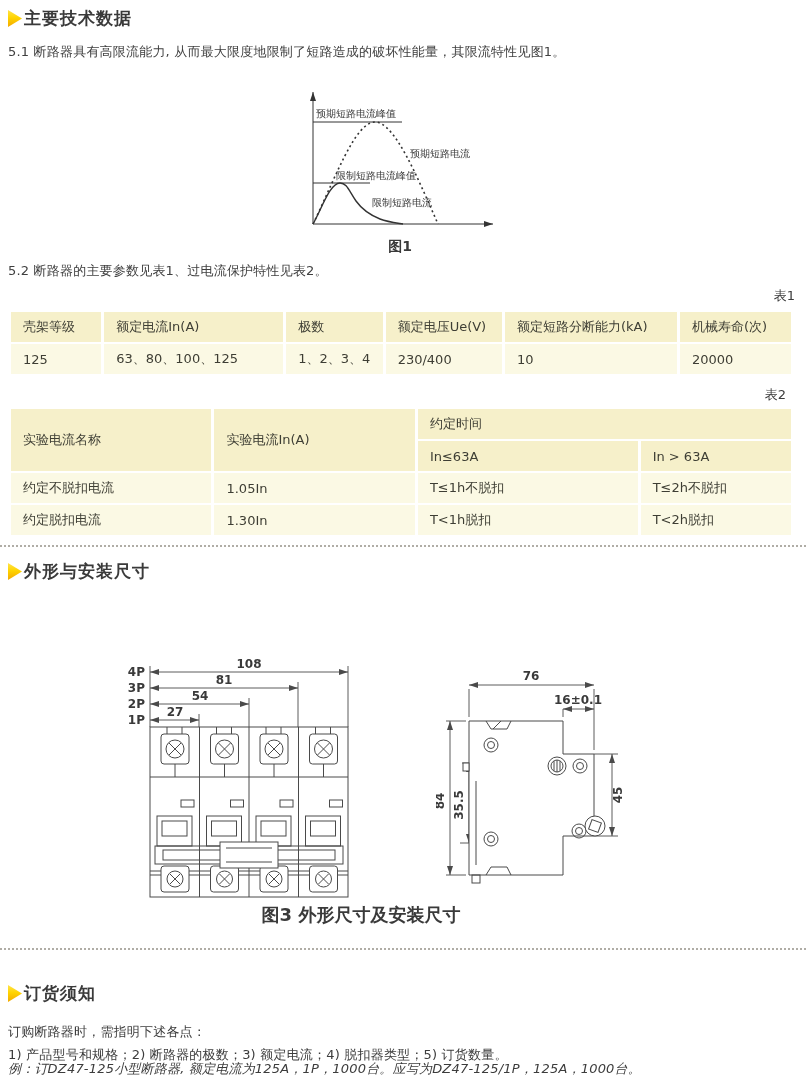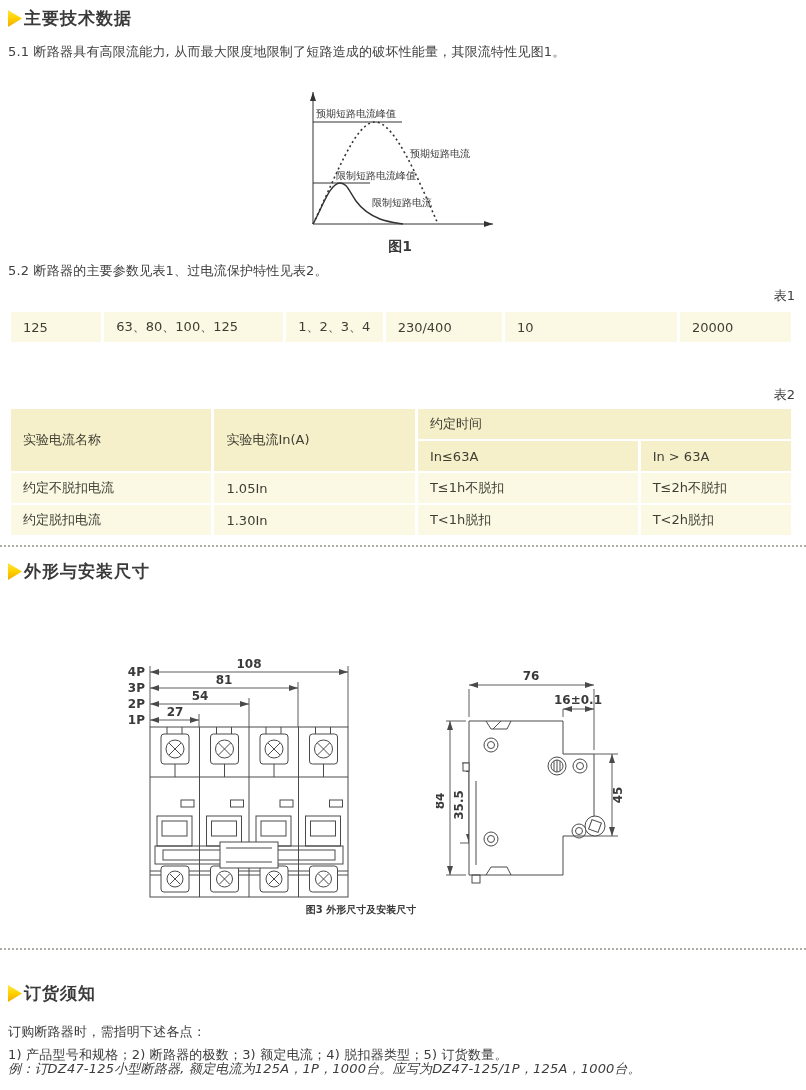--- a/index.html
+++ b/index.html
@@ -71,32 +71,40 @@
   <table class="t abs" style="top:310px;left:8px;">
     <colgroup>
       <col style="width:11.8%">
         <col style="width:23.4%">
         <col style="width:12.6%">
       <col style="width:15.2%">
         <col style="width:22.5%">
         <col style="width:14.5%">
     </colgroup>
     <tbody>
+        <tr>
+      <td class="hc">壳架等级</td>
+      <td class="hc">额定电流In(A)</td>
+      <td class="hc">极数</td>
+      <td class="hc">额定电压Ue(V)</td>
+      <td class="hc">额定短路分断能力(kA)</td>
+      <td class="hc">机械寿命(次)</td>
+    </tr>
     <tr>
       <td class="dc">125</td>
       <td class="dc">63、80、100、125</td>
       <td class="dc">1、2、3、4</td>
       <td class="dc">230/400</td>
       <td class="dc">10</td>
       <td class="dc">20000</td>
     </tr>
   </tbody>
     </table>
 
-  <div class="abs tbl-label" style="top:386px;right:11px;">表2</div>
+  <div class="abs tbl-label" style="top:386px;right:20px;">表2</div>
 
   <table class="t abs" style="top:407px;left:8px;">
     <colgroup>
       <col style="width:26%">
         <col style="width:26%">
         <col style="width:28.5%">
         <col style="width:19.5%">
     </colgroup>
     <tbody>
         <tr>
@@ -247,21 +255,21 @@
         <circle cx="144" cy="113" r="7"></circle>
           <circle cx="144" cy="113" r="3.5"></circle>
         <circle cx="143" cy="178" r="7"></circle>
           <circle cx="143" cy="178" r="3.5"></circle>
         <circle cx="159" cy="173" r="10" fill="#ffffff"></circle>
         <rect x="154" y="168" width="10" height="10" transform="rotate(20 159 173)"></rect>
       </g>
     </svg>
   </div>
 
-  <div class="abs fig-cap" style="top:903px;left:0;width:722px;font-size:10px;">图3  外形尺寸及安装尺寸</div>
+  <div class="abs fig-cap" style="top:903px;left:0;width:722px;font-size:18px;">图3  外形尺寸及安装尺寸</div>
 
   <div class="abs divider" style="top:948px;left:0;"></div>
 
   <div class="abs sec-header" style="top:982px;left:8px;">
     <div class="tri"></div>
     <div class="sec-title">订货须知</div>
   </div>
 
   <div class="abs ord" style="top:1023px;left:8px;width:790px;">订购断路器时，需指明下述各点：</div>
   <div class="abs ord" style="top:1046px;left:8px;width:790px;">1) 产品型号和规格；2) 断路器的极数；3) 额定电流；4) 脱扣器类型；5) 订货数量。</div>

